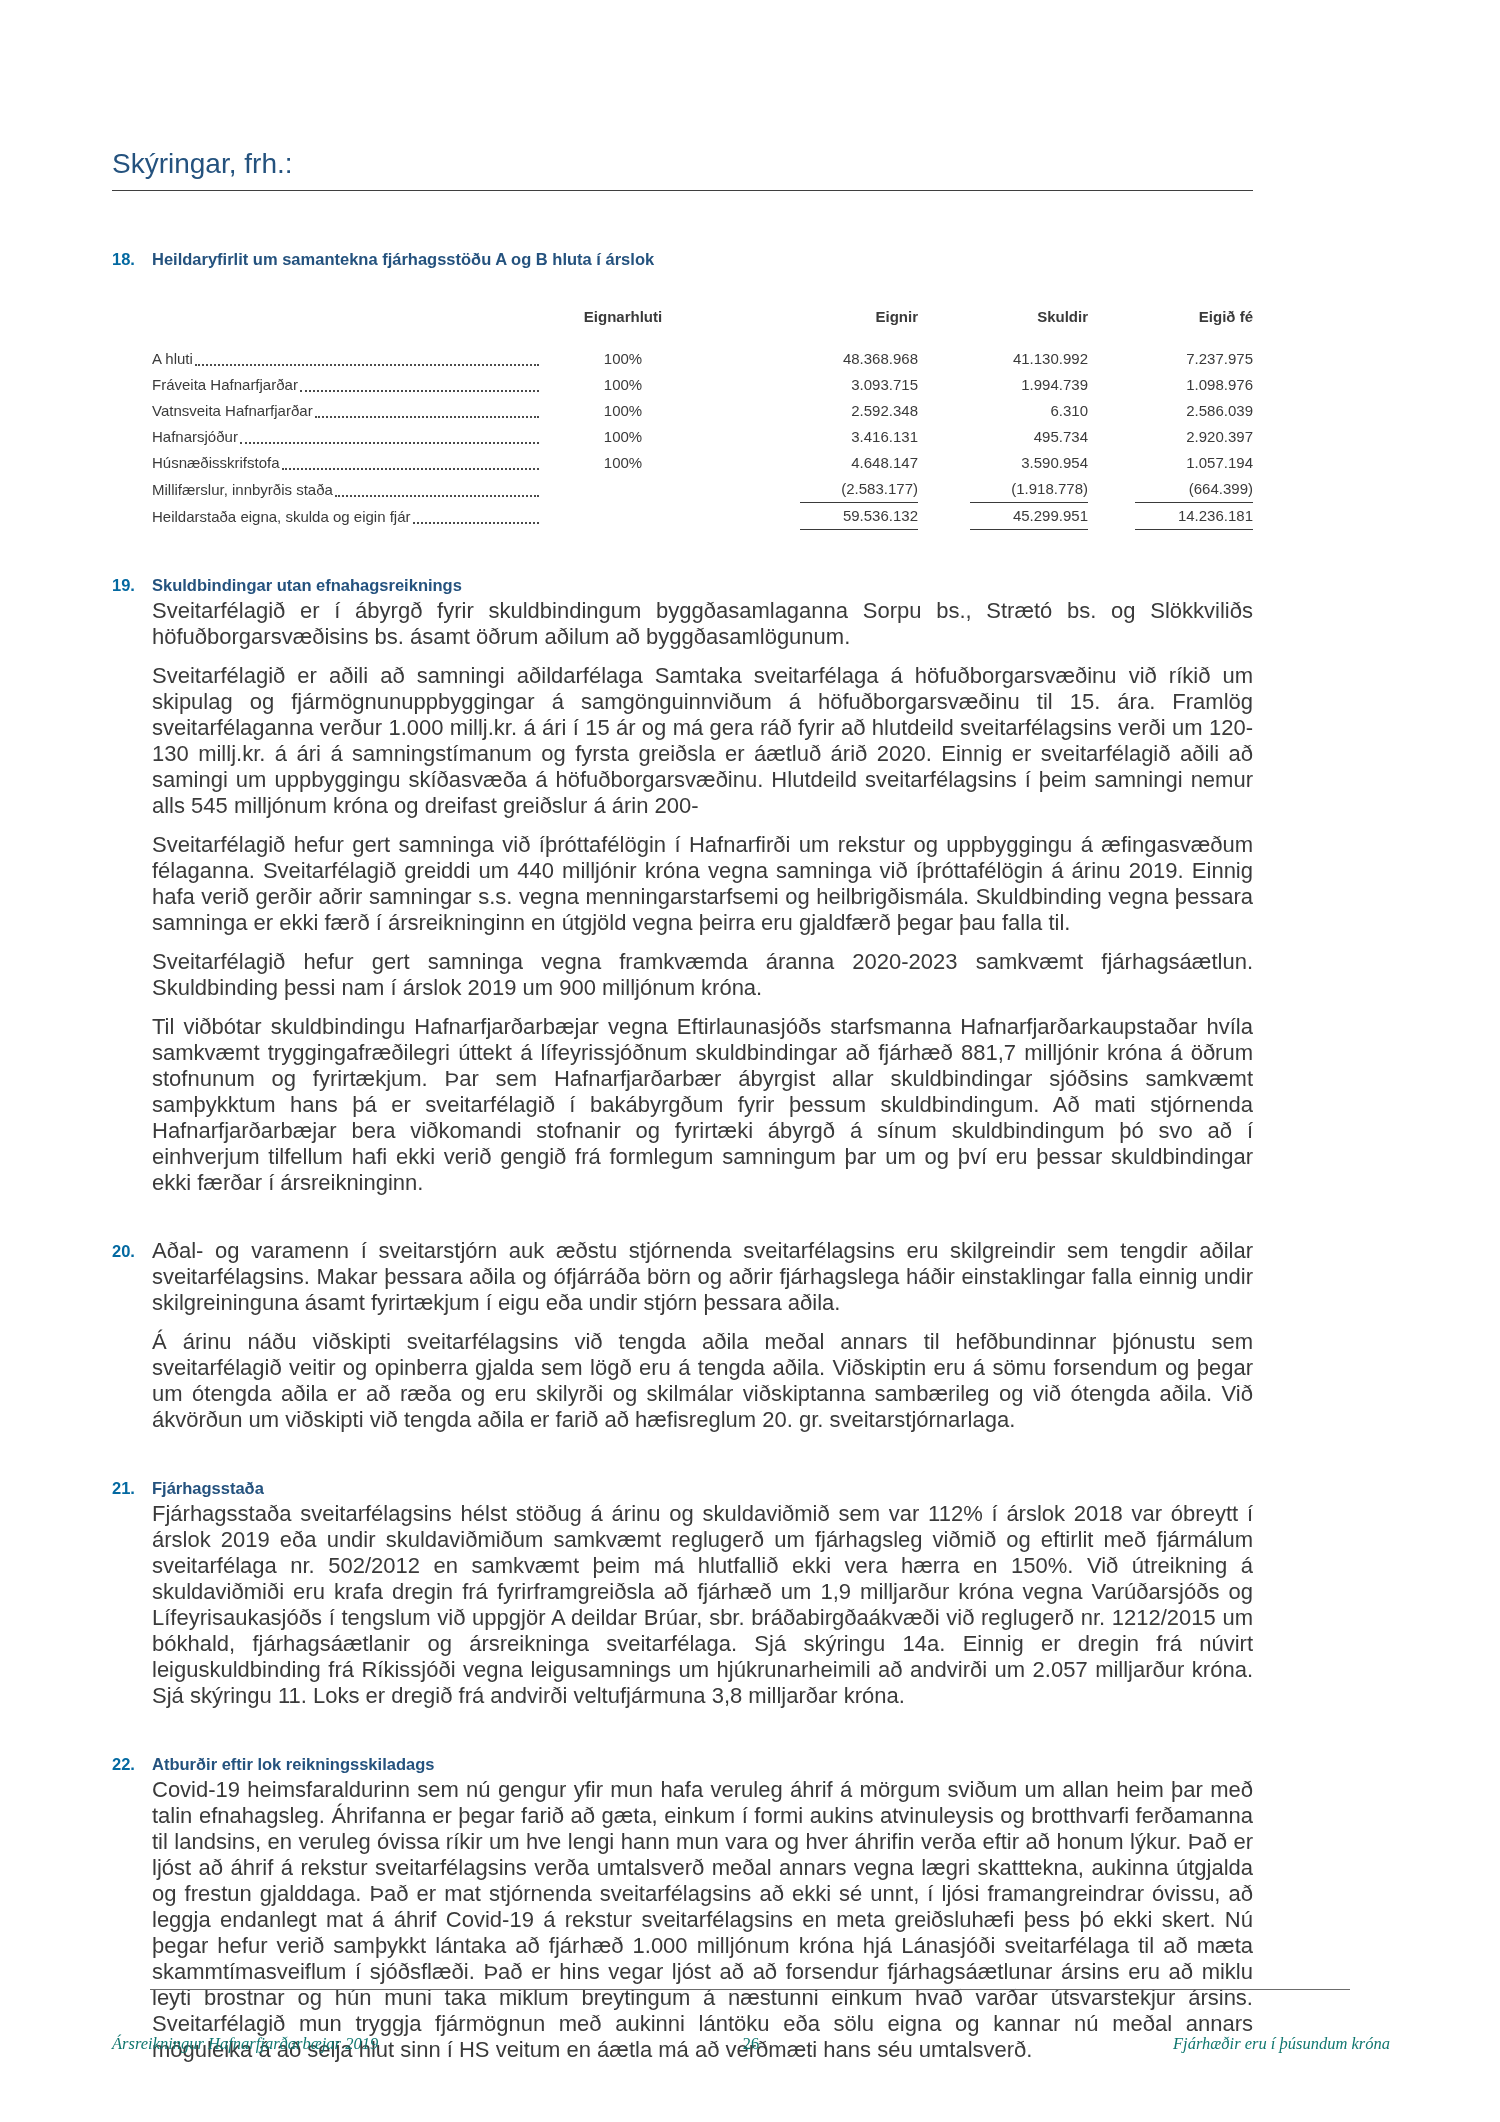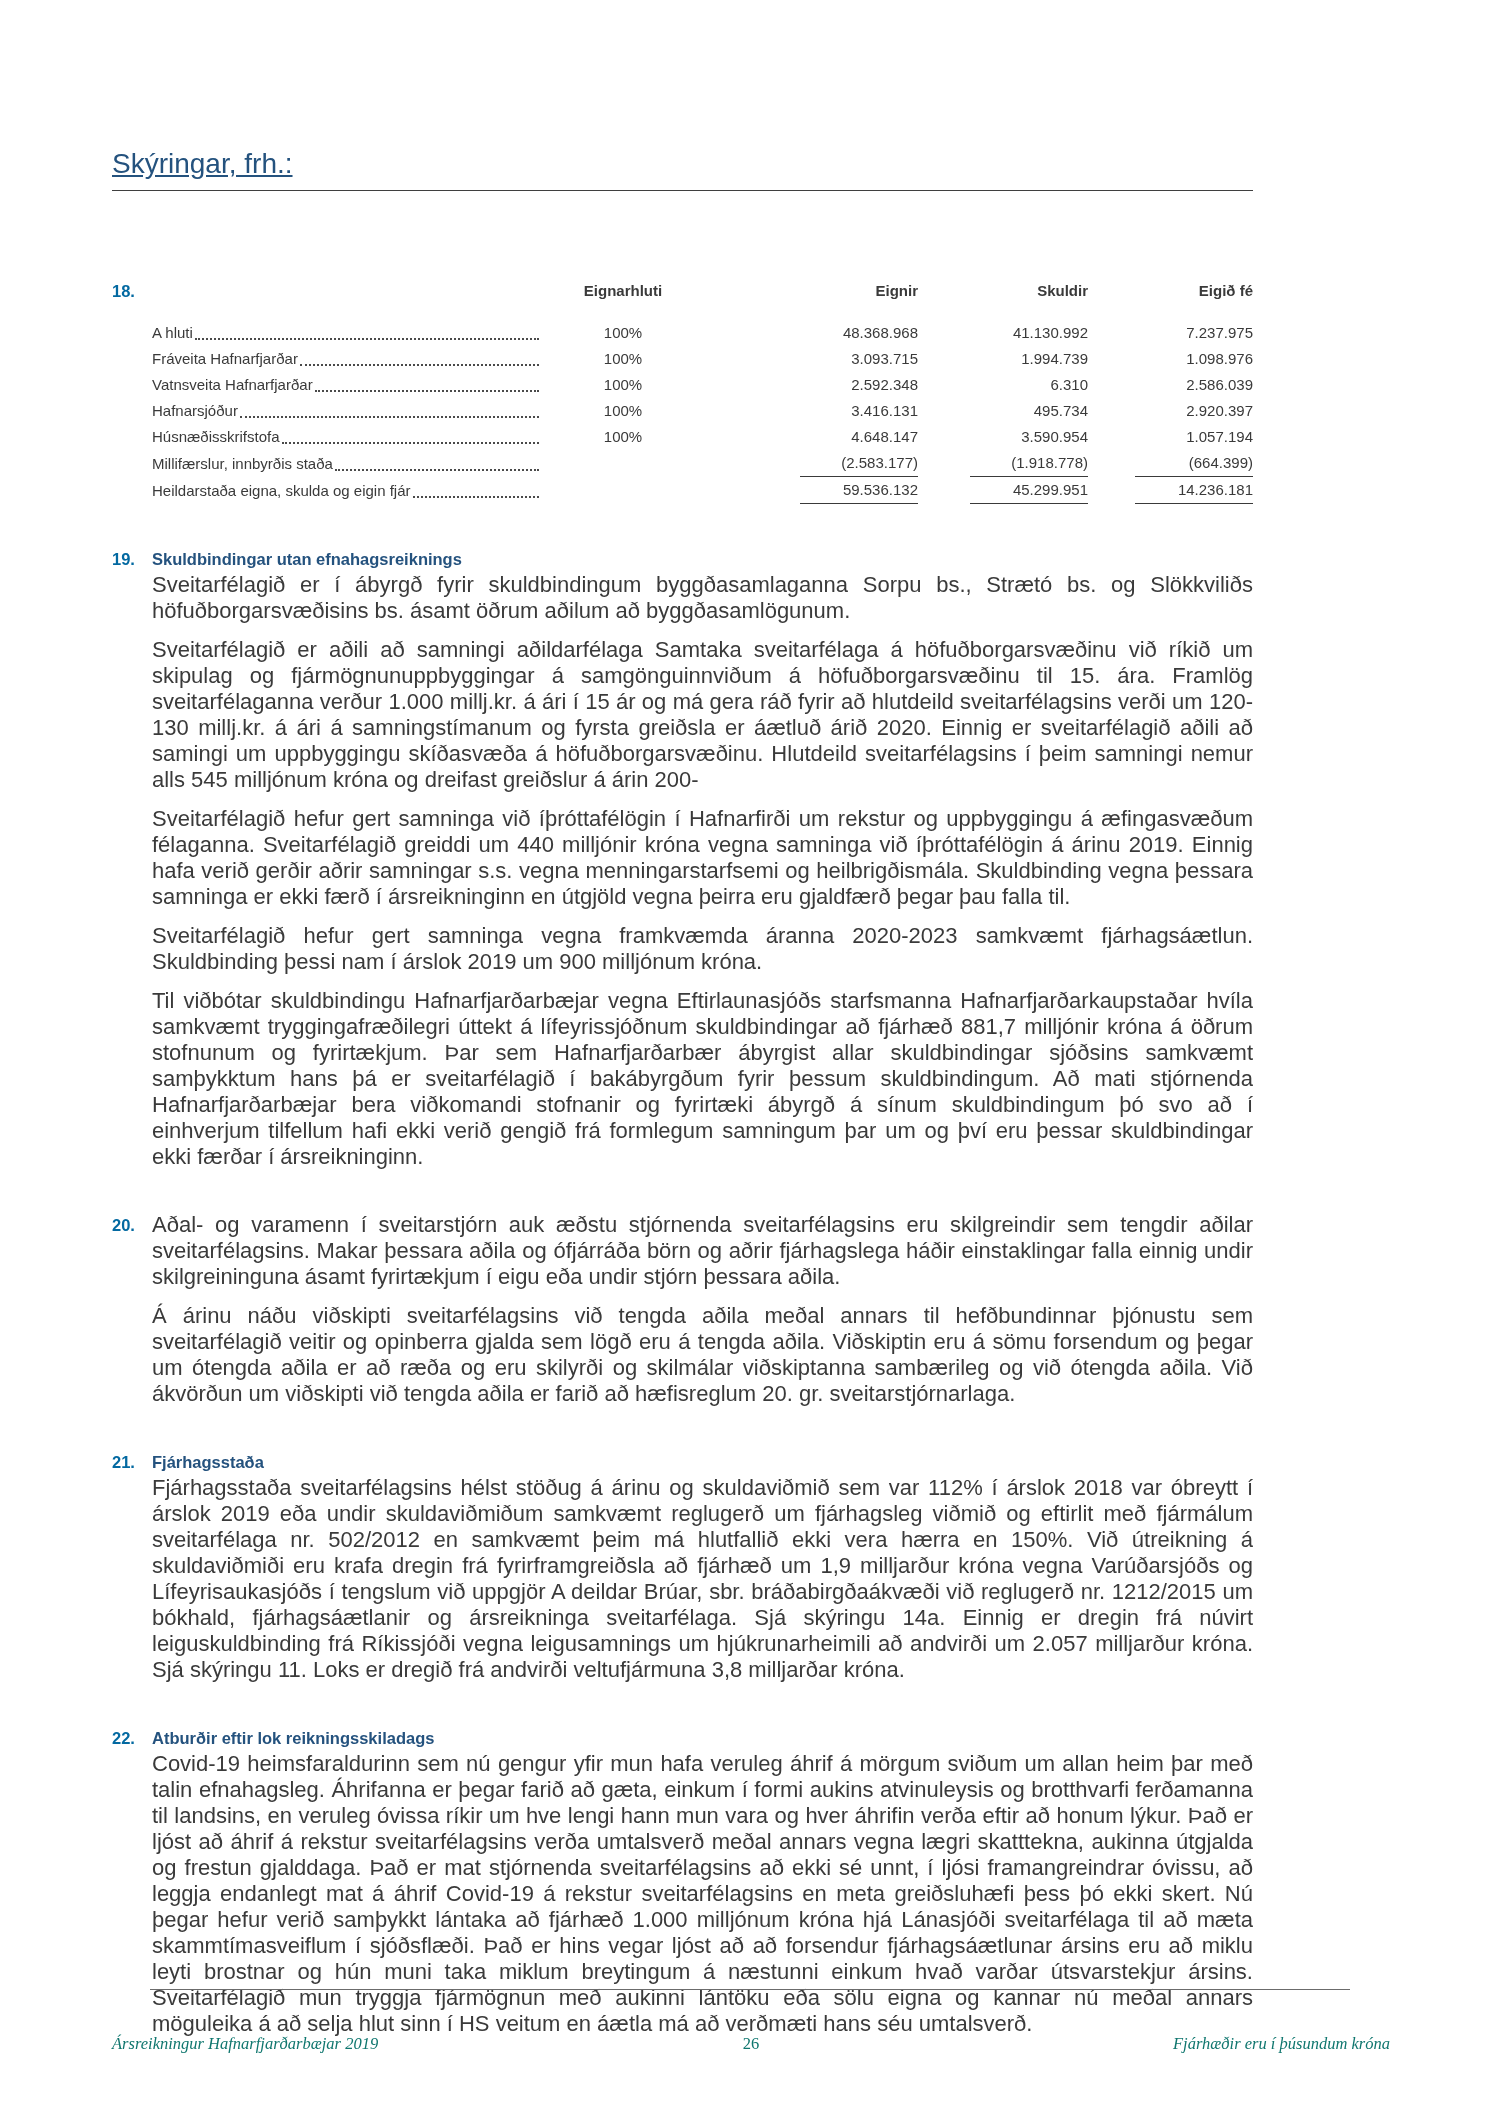--- a/index.html
+++ b/index.html
@@ -16,21 +16,20 @@
   .title {
     position: absolute;
     top: 148px;
     left: 112px;
     right: 247px;
     font-size: 28px;
     font-weight: 400;
     color: #24527E;
     padding-bottom: 10px;
     border-bottom: 1.5px solid #3f3f3f;
-    text-decoration: underline;
   }
   .content {
     position: absolute;
     top: 246px;
     left: 112px;
     right: 247px;
   }
   .section { position: relative; padding-left: 40px; margin-bottom: 42px; }
   .section:last-child { margin-bottom: 0; }
   .snum {
@@ -92,20 +91,21 @@
 <body>
 
 <div class="page">
 
   <h1 class="title">Skýringar, frh.:</h1>
 
   <div class="content">
 
     <section class="section">
       <span class="snum">18.</span>
+      <h2 class="sheading">Heildaryfirlit um samantekna fjárhagsstöðu A og B hluta í árslok</h2>
 
       <div class="table">
 
         <div class="trow thead">
           <span class="tlabel"></span>
           <span class="leader"></span>
           <span class="tshare">Eignarhluti</span>
           <span class="tcol tcol-a">Eignir</span>
           <span class="tcol tcol-l">Skuldir</span>
           <span class="tcol tcol-e">Eigið fé</span>

